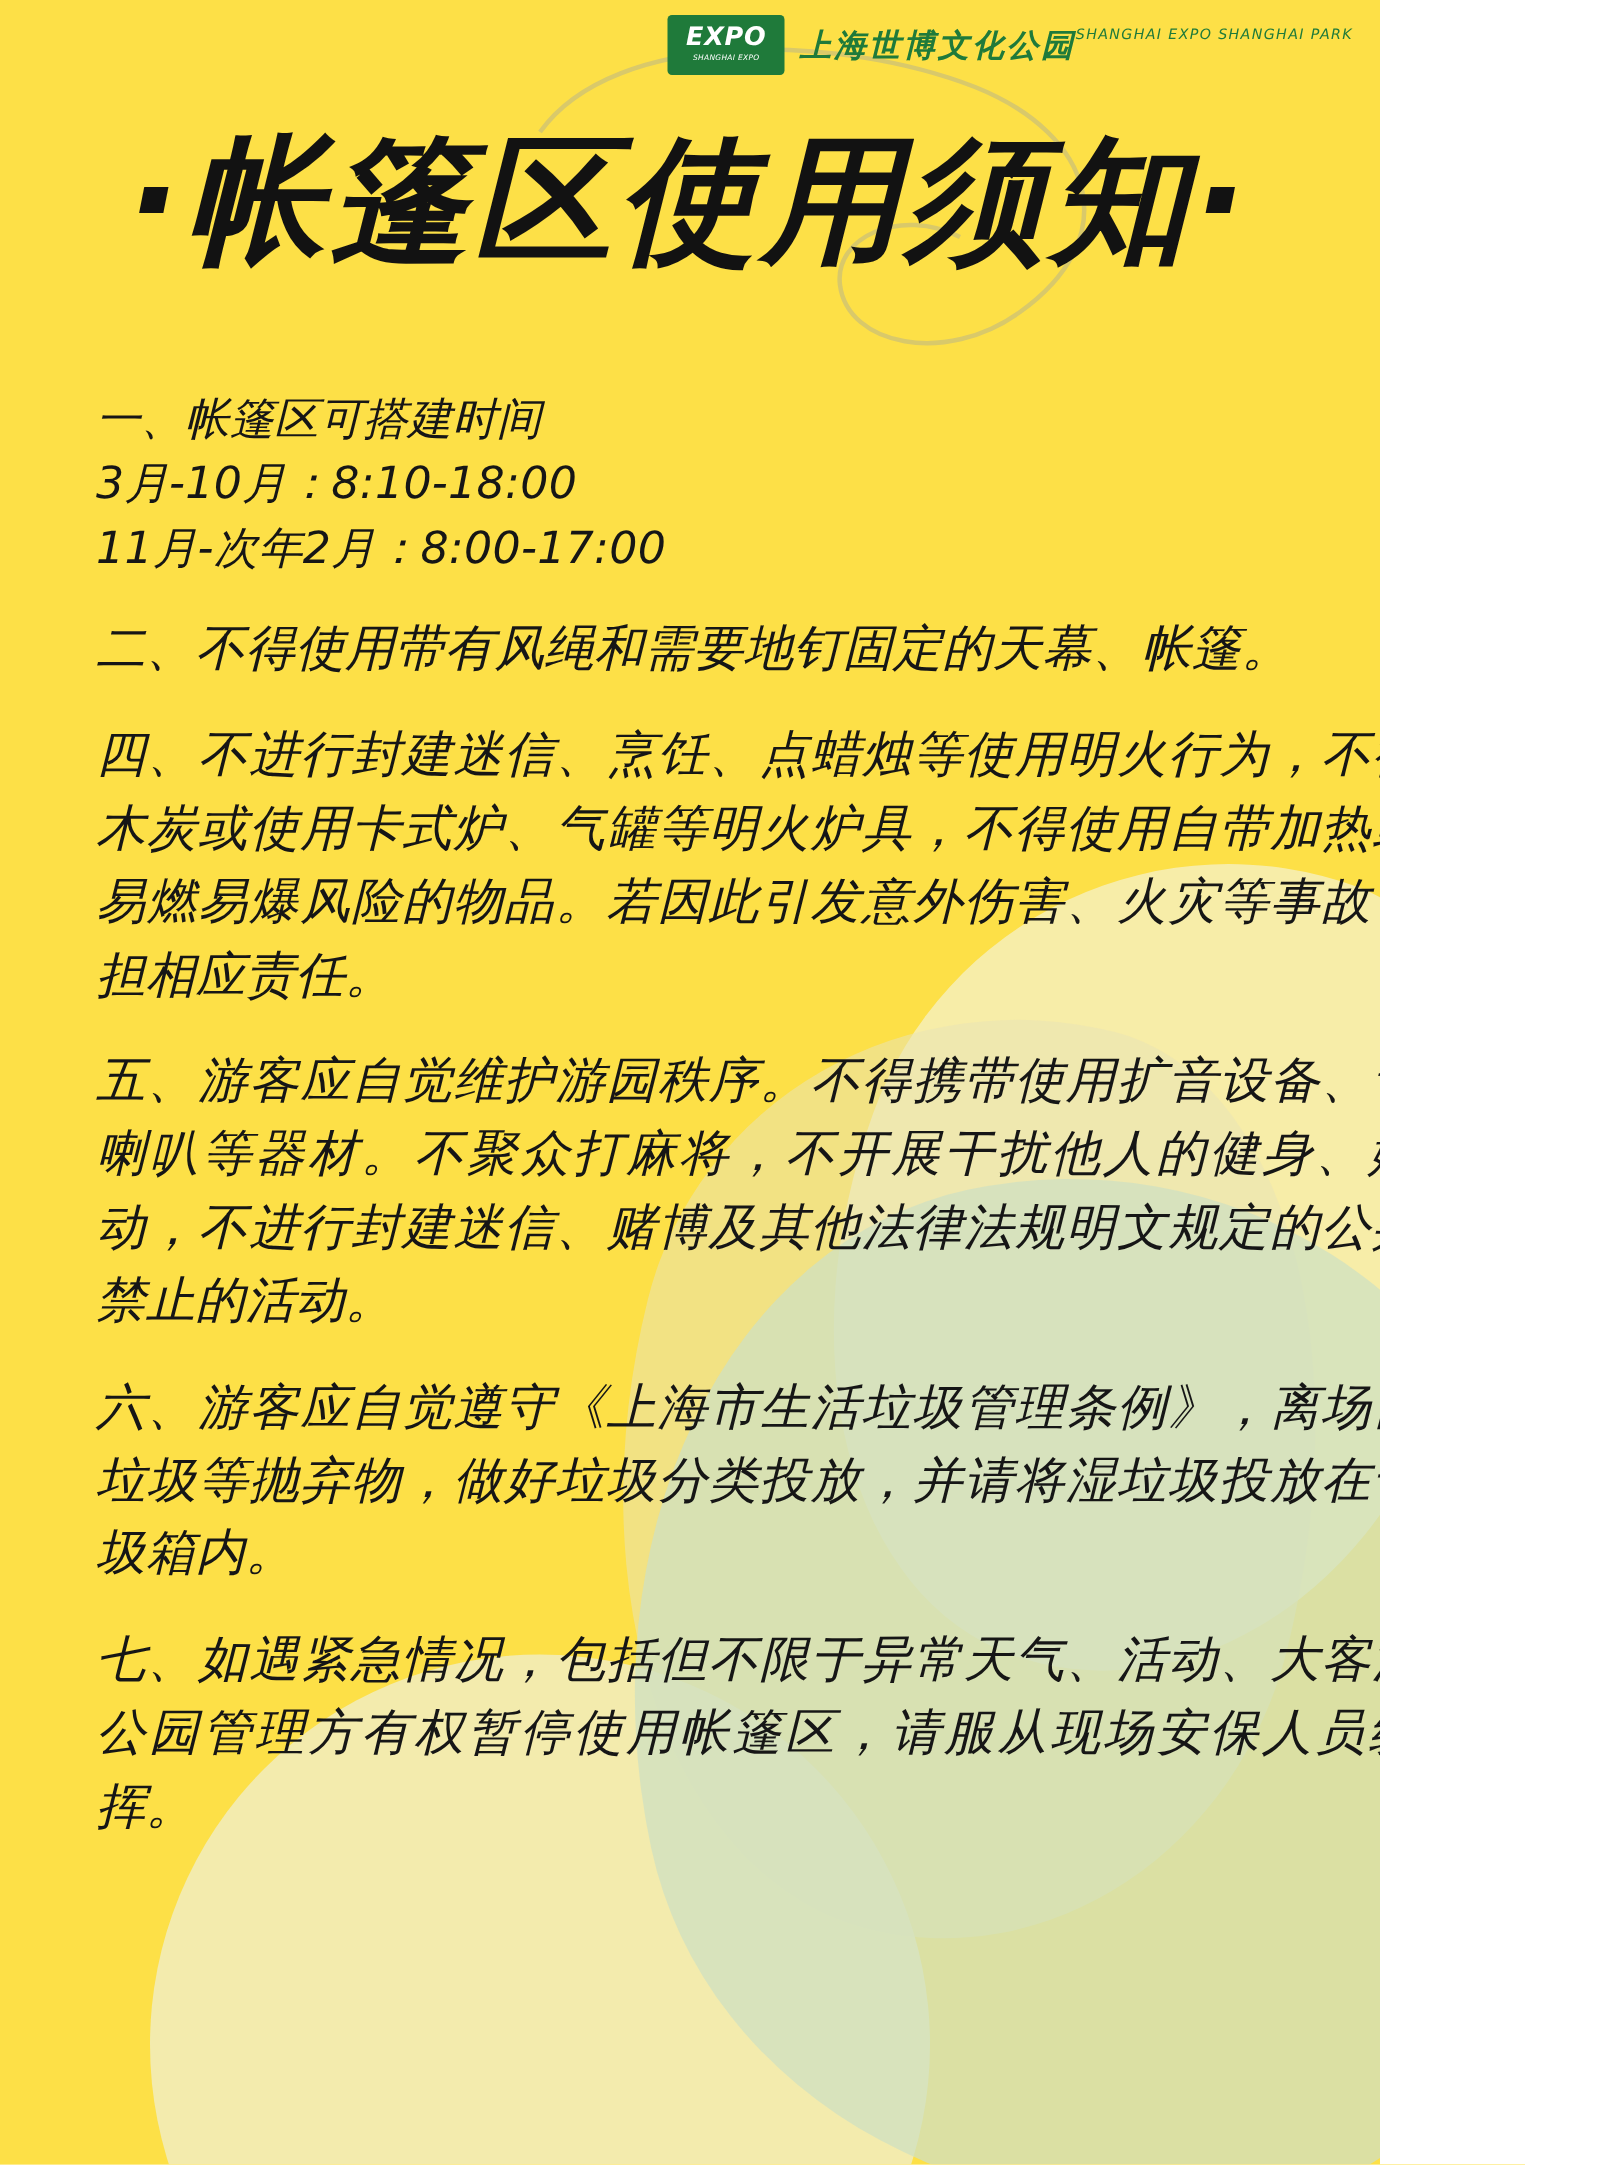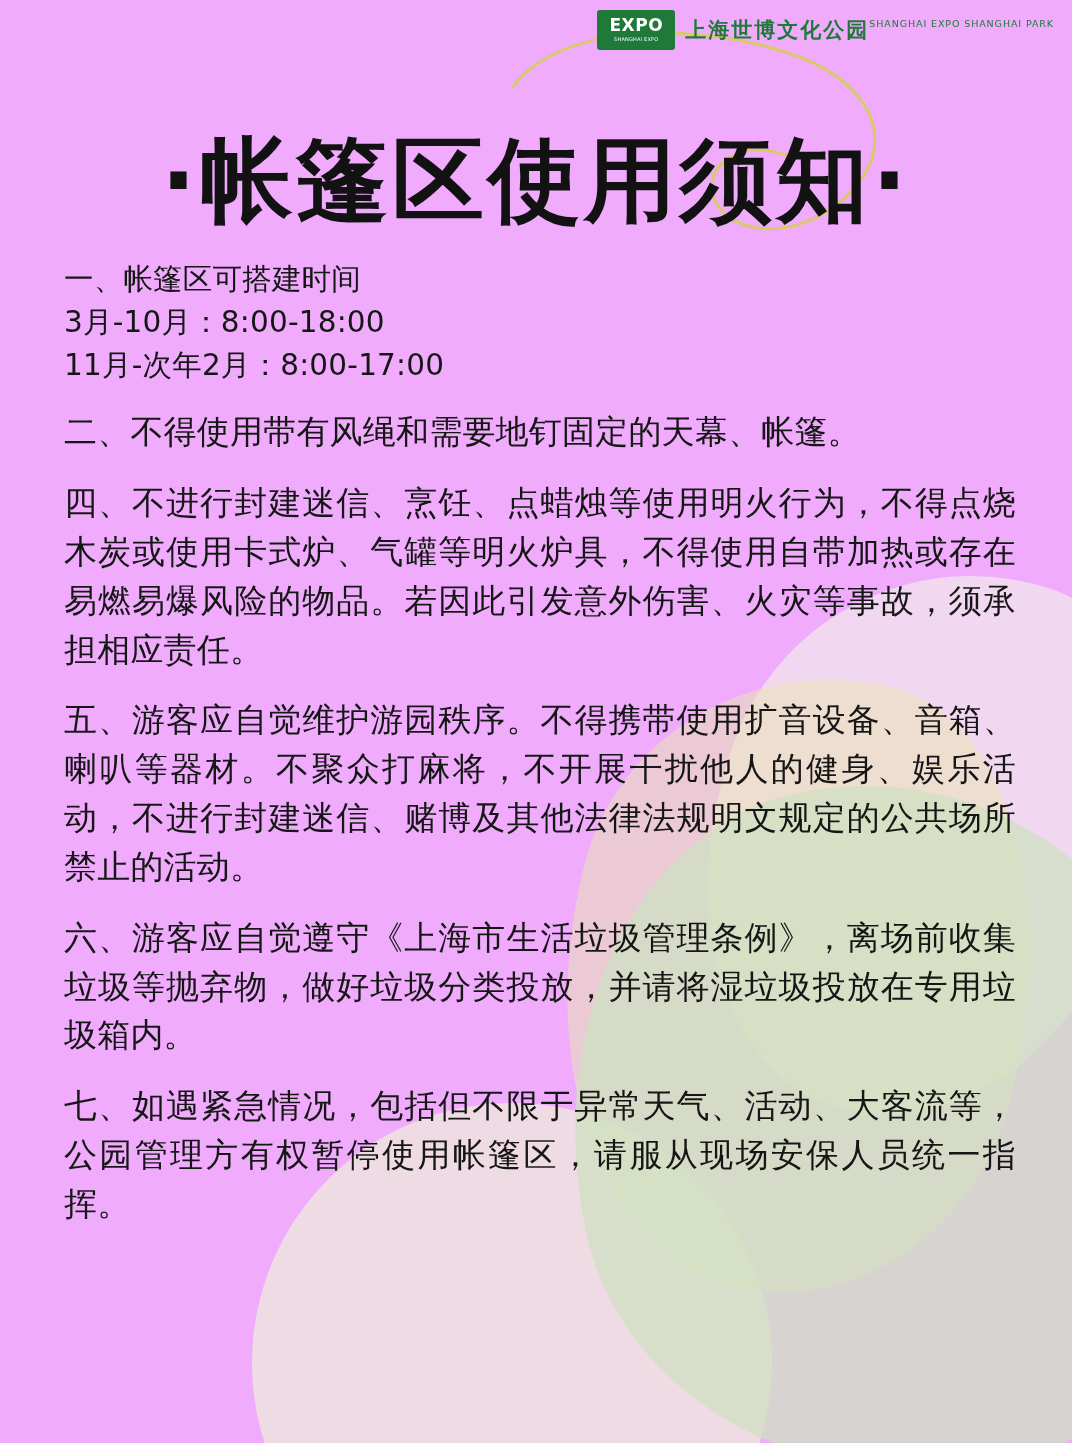--- a/index.html
+++ b/index.html
@@ -8,24 +8,25 @@
   }
   body {
     width: 1080px;
     height: 1443px;
     background: #ffffff;
     font-family: "DejaVu Sans", "Liberation Sans", sans-serif;
     overflow: hidden;
   }
   .page {
     position: relative;
-    width: 1072px;
+    width: 920px;
     height: 1443px;
-    background: #f0abfc;
+    background: #fde047;
     overflow: hidden;
+    font-style: italic;
   }
 
   
   .bg-layer {
     position: absolute;
     inset: 0;
     overflow: hidden;
     pointer-events: none;
   }
   .blob-green {
@@ -136,21 +137,20 @@
     top: 72px;
     left: 0;
     right: 0;
     text-align: center;
     font-size: 92px;
     font-weight: bold;
     color: #121212;
     letter-spacing: 4px;
     font-family: "DejaVu Sans", "Liberation Sans", sans-serif;
     white-space: nowrap;
-    margin-top: 47px;
   }
 
   
   .content {
     position: absolute;
     top: 238px;
     left: 64px;
     width: 952px;
     margin-top: 20px;
   }
@@ -198,21 +198,21 @@
       <span class="en">SHANGHAI EXPO SHANGHAI PARK</span>
     </div>
   </div>
 
   <div class="title">·帐篷区使用须知·</div>
 
   <div class="content">
 
     <div class="clause-block">
       <div class="sub-line">一、帐篷区可搭建时间</div>
-      <div class="sub-line">3月-10月：8:00-18:00</div>
+      <div class="sub-line">3月-10月：8:10-18:00</div>
       <div class="sub-line">11月-次年2月：8:00-17:00</div>
     </div>
 
     <div class="clause"> 二、不得使用带有风绳和需要地钉固定的天幕、帐篷。</div>
     <div class="clause"> 四、不进行封建迷信、烹饪、点蜡烛等使用明火行为，不得点烧木炭或使用卡式炉、气罐等明火炉具，不得使用自带加热或存在易燃易爆风险的物品。若因此引发意外伤害、火灾等事故，须承担相应责任。</div>
     <div class="clause"> 五、游客应自觉维护游园秩序。不得携带使用扩音设备、音箱、喇叭等器材。不聚众打麻将，不开展干扰他人的健身、娱乐活动，不进行封建迷信、赌博及其他法律法规明文规定的公共场所禁止的活动。</div>
     <div class="clause"> 六、游客应自觉遵守《上海市生活垃圾管理条例》，离场前收集垃圾等抛弃物，做好垃圾分类投放，并请将湿垃圾投放在专用垃圾箱内。</div>
     <div class="clause"> 七、如遇紧急情况，包括但不限于异常天气、活动、大客流等，公园管理方有权暂停使用帐篷区，请服从现场安保人员统一指挥。</div>
 
   </div>

